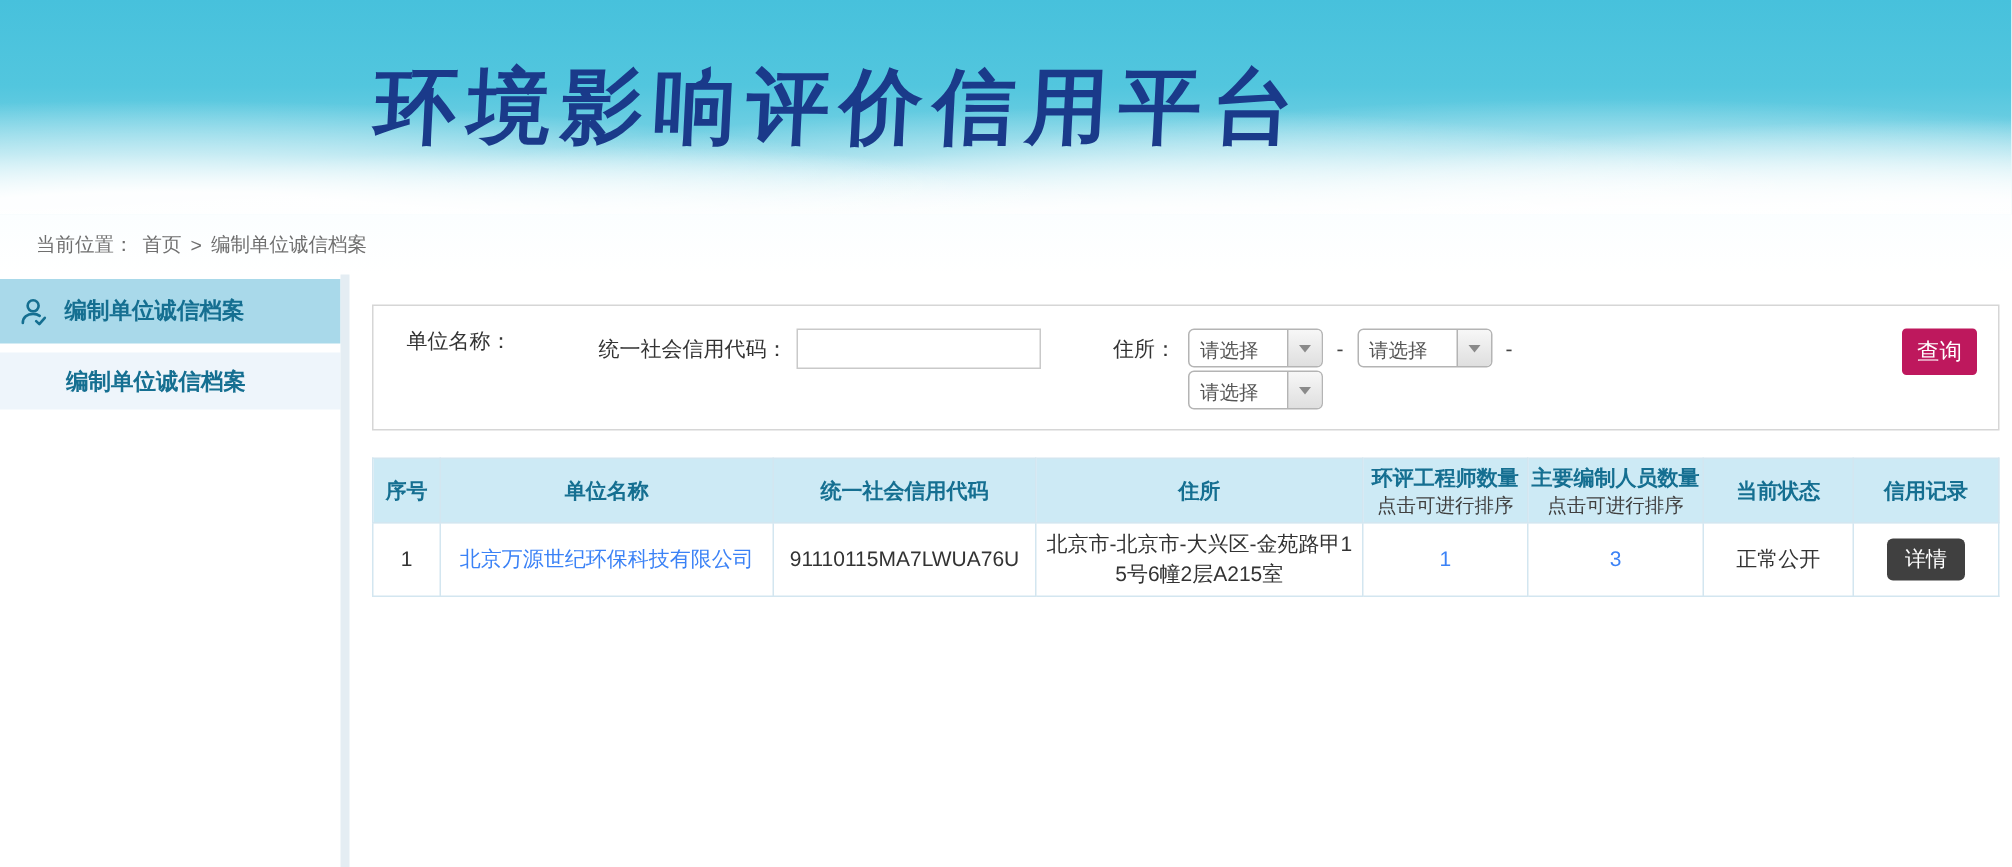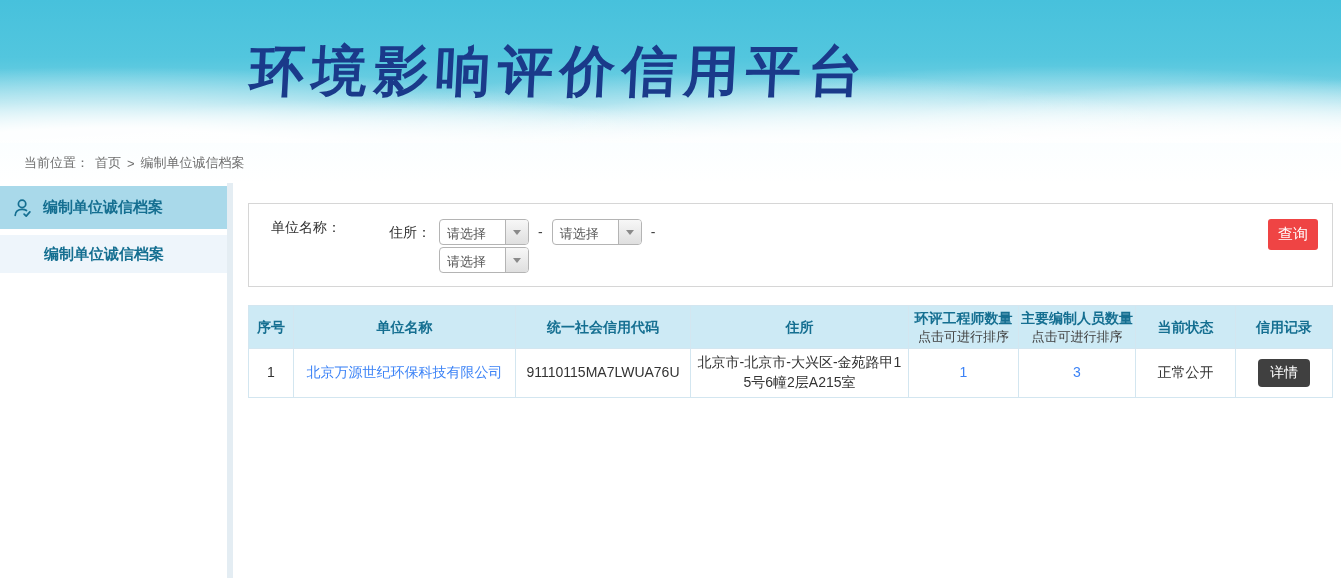--- a/index.html
+++ b/index.html
@@ -79,21 +79,21 @@
   .combo-btn {
     flex: 0 0 23px; border-left: 1px solid #b4b4b4;
     background: linear-gradient(180deg, #f7f7f7, #dfdfdf);
     display: flex; align-items: center; justify-content: center;
   }
   .tri { width: 0; height: 0; border-left: 4px solid transparent; border-right: 4px solid transparent; border-top: 5px solid #8a8a8a; }
   .dash { color: #444; font-size: 14px; }
 
   .btn-primary {
     position: absolute; right: 14px; top: 15px;
-    width: 50px; height: 31px; background: #ef4444; color: #fff;
+    width: 50px; height: 31px; background: #be185d; color: #fff;
     border: none; border-radius: 3px; font-size: 15px; cursor: pointer;
     font-family: inherit;
   }
 
   
   table.results {
     margin-top: 18px; width: 100%; border-collapse: collapse; table-layout: fixed;
   }
   table.results th, table.results td {
     border: 1px solid #d3e6f0; text-align: center; vertical-align: middle;
@@ -145,20 +145,24 @@
     </div>
   </div>
 
   <div class="v-divider"></div>
 
   <div class="main">
 
     <div class="search-panel">
       <div class="field">
         <label>单位名称：</label>
+      </div>
+      <div class="field gap2">
+        <label>统一社会信用代码：</label>
+        <input class="txt-input w-code" type="text" value="" style="">
       </div>
       <div class="field gap3" style="align-items:flex-start;">
         <label style="margin-top:5px;">住所：</label>
         <div class="region-box">
           <div class="region-row">
             <span class="combo">
               <span class="combo-text">请选择</span>
               <span class="combo-btn">
                   <span class="tri"></span>
                 </span>

